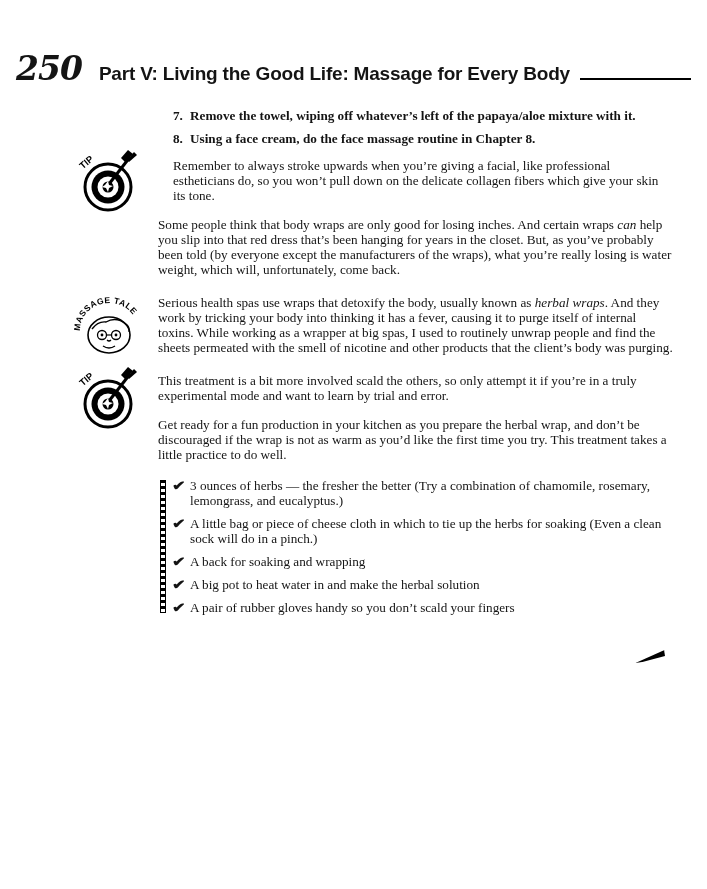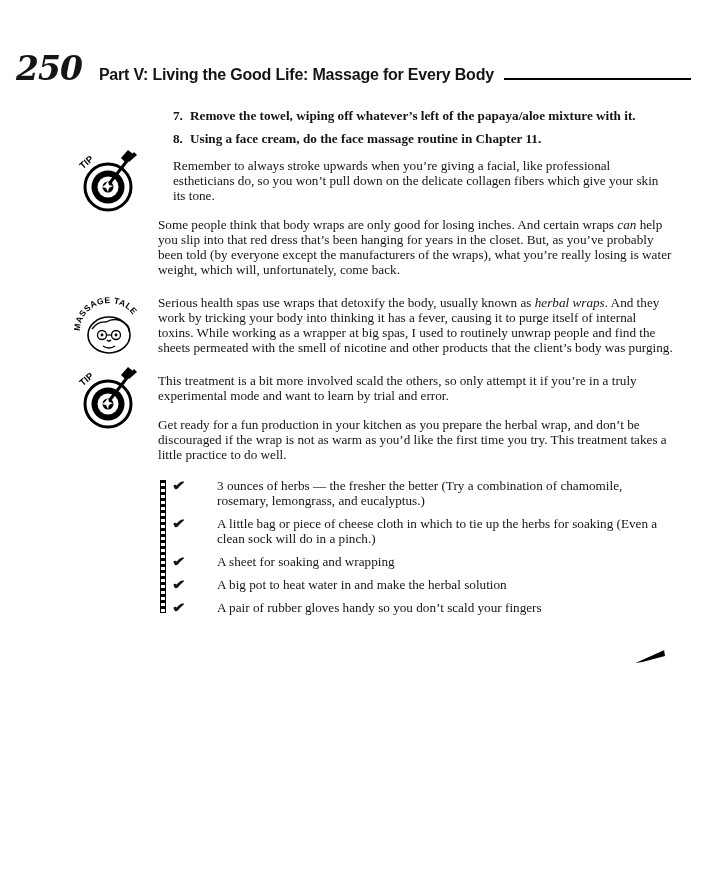--- a/index.html
+++ b/index.html
@@ -2,21 +2,21 @@
 <html><head>
 <meta charset="utf-8">
 <style>
   html,body{margin:0;padding:0;}
   body{width:707px;height:889px;background:#ffffff;font-family:"Liberation Serif",serif;color:#141414;}
   .page{position:relative;width:707px;height:690px;overflow:hidden;background:#fff;}
 
   
   .header{position:absolute;top:52px;left:16px;right:14px;display:flex;align-items:baseline;}
   .pagenum{font-family:"DejaVu Serif",serif;font-style:italic;font-weight:700;font-size:33px;line-height:1;letter-spacing:-1px;}
-  .part-title{font-family:"Liberation Sans",sans-serif;font-weight:700;font-size:16px;margin-left:17px;letter-spacing:-0.2px;white-space:nowrap;}
+  .part-title{font-family:"Liberation Sans",sans-serif;font-weight:700;font-size:19px;margin-left:17px;letter-spacing:-0.2px;white-space:nowrap;}
   .header-rule{flex:1;height:0;border-bottom:2.5px solid #000;align-self:flex-end;margin:0 2px 5px 10px;}
 
   
   .content{position:absolute;left:158px;top:108px;width:516px;font-size:13.2px;line-height:15px;}
   .para{margin:0 0 14px 0;text-align:left;}
   .it{font-style:italic;}
 
   
   .step{display:flex;font-weight:700;margin:0 0 8px 0;padding-left:15px;}
   .step-num{flex:none;width:17px;}
@@ -31,21 +31,21 @@
   .h1{font-family:"DejaVu Serif",serif;font-style:italic;font-weight:700;font-size:25px;line-height:1;margin:26px 0 12px 0;letter-spacing:0.5px;}
   .h2{font-family:"DejaVu Serif",serif;font-style:italic;font-weight:700;font-size:15.5px;margin:24px 0 8px 0;}
 
   
   .checklist{position:relative;margin-top:16px;padding-left:14px;}
   .check-bar{position:absolute;left:2px;top:2px;bottom:2px;width:4px;
     background:repeating-linear-gradient(180deg,#000 0 3px,#fff 3px 6px);
     border-left:1px solid #000;border-right:1px solid #000;}
   .chk{display:flex;margin:0 0 8px 0;}
   .check-icon{flex:none;width:18px;font-weight:700;font-size:13px;line-height:15px;transform:scaleX(1.25);transform-origin:left;}
-  .chk-text{flex:1;margin-left:27px;}
+  .chk-text{flex:1;}
 
   
   .curl{position:absolute;right:42px;bottom:28px;width:30px;height:11px;background:#000;
     clip-path:polygon(0% 100%,100% 0%,100% 55%,14% 100%);transform:rotate(-4deg);}
 </style>
 </head>
 <body>
 
 <div class="page">
 
@@ -56,21 +56,21 @@
   </div>
 
   <div class="content">
 
     <div class="step">
       <span class="step-num">7.</span>
       <span class="step-text">Remove the towel, wiping off whatever’s left of the papaya/aloe mixture with it.</span>
     </div>
     <div class="step" style="margin-bottom:12px;">
       <span class="step-num">8.</span>
-      <span class="step-text">Using a face cream, do the face massage routine in Chapter 11.</span>
+      <span class="step-text">Using a face cream, do the face massage routine in Chapter 8.</span>
     </div>
 
     <div class="icon-block">
       <div class="margin-icon" style="left:-80px;top:-10px;">
         <svg width="66" height="66" viewBox="0 0 66 66" aria-hidden="true">
           <text x="1" y="17" transform="rotate(-40 9 14)" font-family="Liberation Sans, sans-serif" font-size="9.5" font-weight="bold">TIP</text>
           <circle cx="30" cy="39" r="23" fill="#fff" stroke="#000" stroke-width="3"></circle>
           <circle cx="30" cy="39" r="16.5" fill="#000"></circle>
           <circle cx="30" cy="39" r="10.5" fill="#fff"></circle>
           <circle cx="30" cy="39" r="5.5" fill="#000"></circle>
@@ -135,21 +135,21 @@
       <div class="chk">
         <span class="check-icon">✔</span>
         <span class="chk-text">3 ounces of herbs — the fresher the better (Try a combination of chamomile, rosemary, lemongrass, and eucalyptus.)</span>
       </div>
       <div class="chk">
         <span class="check-icon">✔</span>
         <span class="chk-text">A little bag or piece of cheese cloth in which to tie up the herbs for soaking (Even a clean sock will do in a pinch.)</span>
       </div>
       <div class="chk">
         <span class="check-icon">✔</span>
-        <span class="chk-text">A sheet for soaking and wrapping</span>
+        <span class="chk-text">A back for soaking and wrapping</span>
       </div>
       <div class="chk">
         <span class="check-icon">✔</span>
         <span class="chk-text">A big pot to heat water in and make the herbal solution</span>
       </div>
       <div class="chk">
         <span class="check-icon">✔</span>
         <span class="chk-text">A pair of rubber gloves handy so you don’t scald your fingers</span>
       </div>
     </div>

